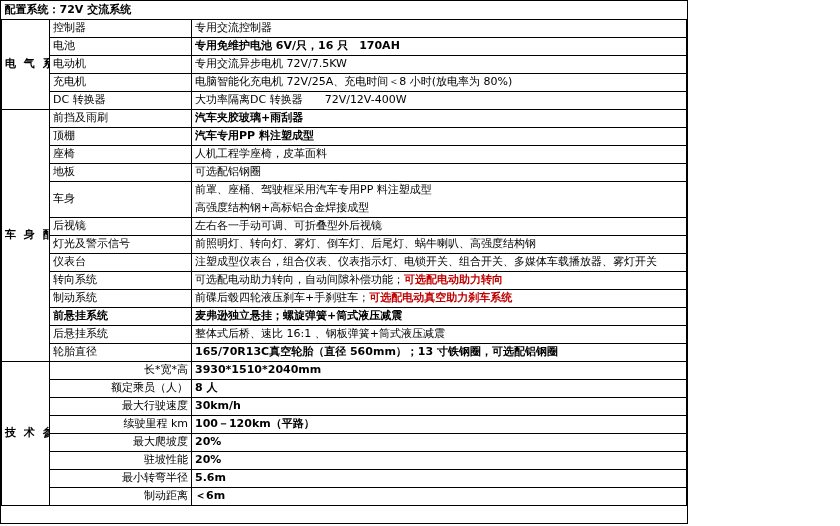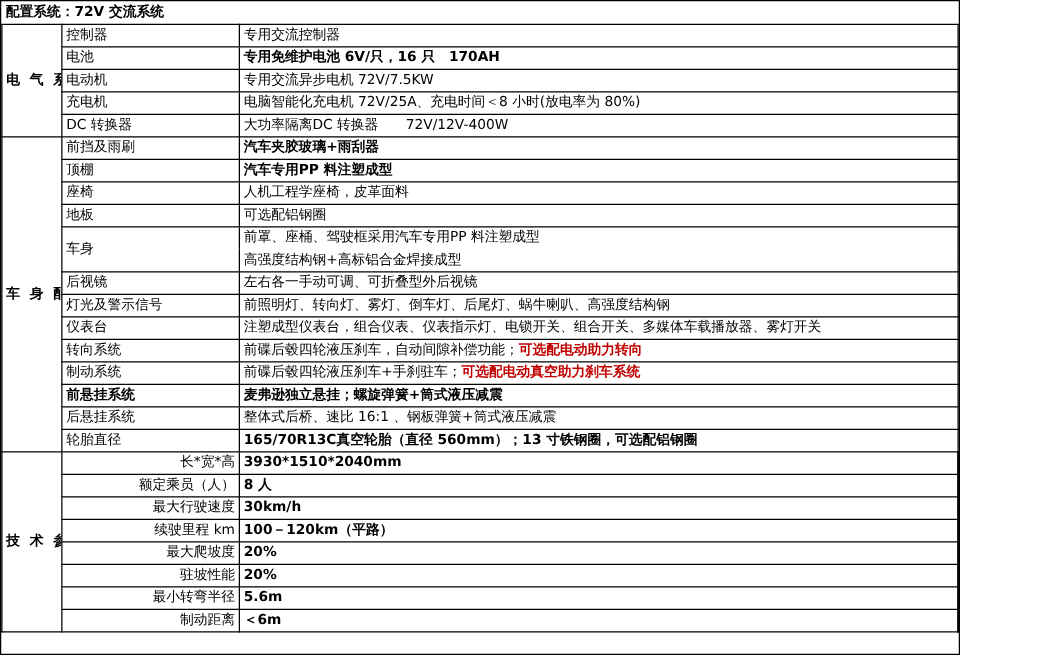--- a/index.html
+++ b/index.html
@@ -9,21 +9,21 @@
   body {
     width: 840px;
     height: 526px;
     background: #ffffff;
     font-family: "DejaVu Sans", "Liberation Sans", sans-serif;
     font-size: 11px;
     color: #000000;
     overflow: hidden;
   }
   .sheet {
-    width: 768px;
+    width: 688px;
     height: 524px;
     border: 1px solid #000;
     box-sizing: border-box;
   }
   table.spec {
     width: 100%;
     border-collapse: collapse;
     table-layout: fixed;
   }
   table.spec td {
@@ -156,21 +156,21 @@
     <tr>
       <td class="label-cell">灯光及警示信号</td>
       <td class="val-cell" colspan="3">前照明灯、转向灯、雾灯、倒车灯、后尾灯、蜗牛喇叭、高强度结构钢</td>
     </tr>
     <tr>
       <td class="label-cell">仪表台</td>
       <td class="val-cell" colspan="3">注塑成型仪表台，组合仪表、仪表指示灯、电锁开关、组合开关、多媒体车载播放器、雾灯开关</td>
     </tr>
     <tr>
       <td class="label-cell">转向系统</td>
-      <td class="val-cell" colspan="3"><span>前碟后毂四轮液压刹车，自动间隙补偿功能；</span><span class="red">可选配电动助力转向</span></td>
+      <td class="val-cell" colspan="3"><span>可选配电动助力转向，自动间隙补偿功能；</span><span class="red">可选配电动助力转向</span></td>
     </tr>
     <tr>
       <td class="label-cell">制动系统</td>
       <td class="val-cell" colspan="3"><span>前碟后毂四轮液压刹车+手刹驻车；</span><span class="red">可选配电动真空助力刹车系统</span></td>
     </tr>
     <tr>
       <td class="label-cell b">前悬挂系统</td>
       <td class="val-cell b" colspan="3">麦弗逊独立悬挂；螺旋弹簧+筒式液压减震</td>
     </tr>
     <tr>

